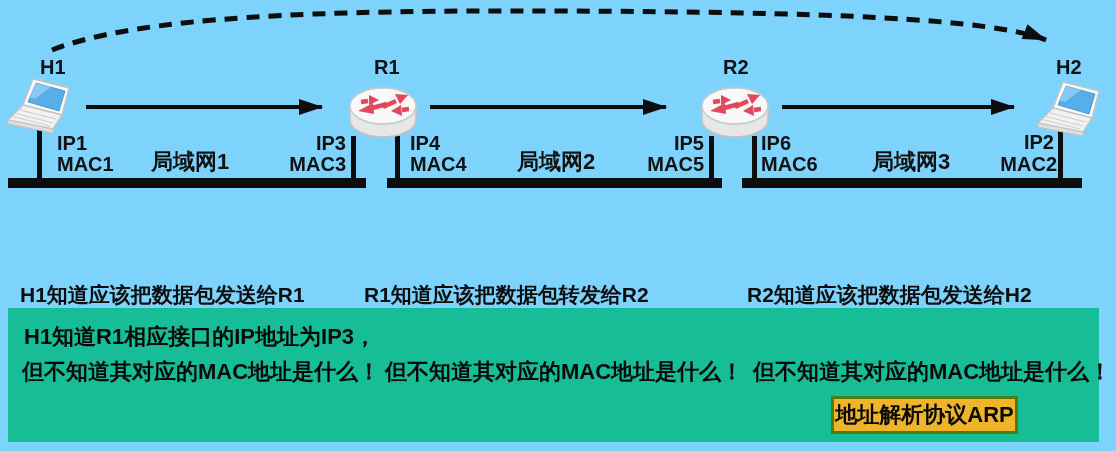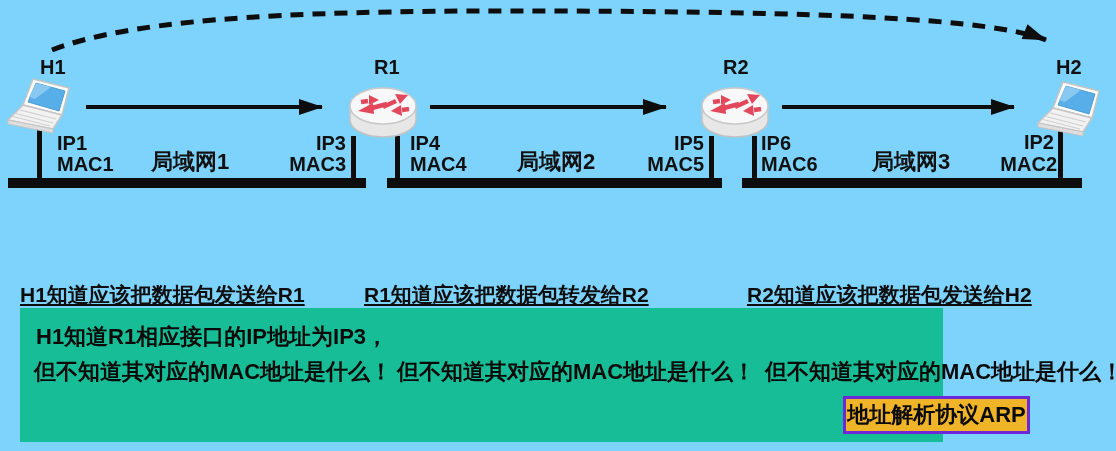--- a/index.html
+++ b/index.html
@@ -18,34 +18,34 @@
   svg text{font-family:"Liberation Sans","DejaVu Sans",sans-serif;font-weight:bold;fill:#111;}
   .node-lbl{font-size:20px;}
   .ipmac{font-size:20px;}
   .lan-lbl{font-size:22px;}
   .ra polygon{fill:var(--red);}
   .ral{stroke:var(--red);stroke-width:4.5;fill:none;stroke-linecap:butt;}
   .scr{fill:var(--blue);stroke:#3d8fc9;stroke-width:0.8;}
   .busline{fill:#0d0d0d;}
   .wire{stroke:#0d0d0d;stroke-width:4;}
   .notes-row span{
-    position:absolute;top:281px;font-weight:bold;font-size:21px;color:#0d0d0d;white-space:nowrap;text-decoration:underline;
+    position:absolute;top:281px;font-weight:bold;font-size:21px;color:#0d0d0d;white-space:nowrap;
   }
   .green-box{
-    left:20px;top:308px;width:923px;height:134px;background:var(--green);
+    left:8px;top:308px;width:1091px;height:134px;background:var(--green);
   }
   .gline{
     position:absolute;font-weight:bold;font-size:22px;color:#0a0a0a;white-space:nowrap;
   }
   .question{
     position:absolute;left:291px;top:95px;font-weight:bold;font-size:25px;color:#ffffff;white-space:nowrap;
   }
   .arp-badge{
     position:absolute;left:823px;top:88px;width:187px;height:38px;
-    background:var(--yellow);border:3px solid #6d28d9;
+    background:var(--yellow);border:3px solid #4d7c0f;
     display:flex;align-items:center;justify-content:center;
     font-weight:bold;font-size:22px;color:#0a0a0a;white-space:nowrap;
   }
 </style>
 </head>
 <body>
 
 <div class="stage">
 
   <svg class="abs" style="left:0;top:0;" width="1116" height="266" viewBox="0 0 1116 266">

